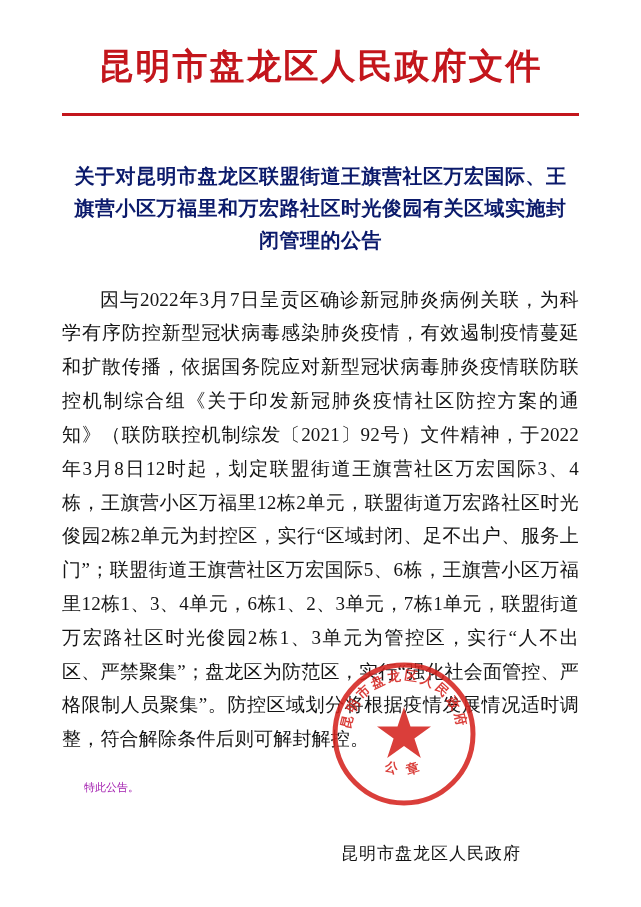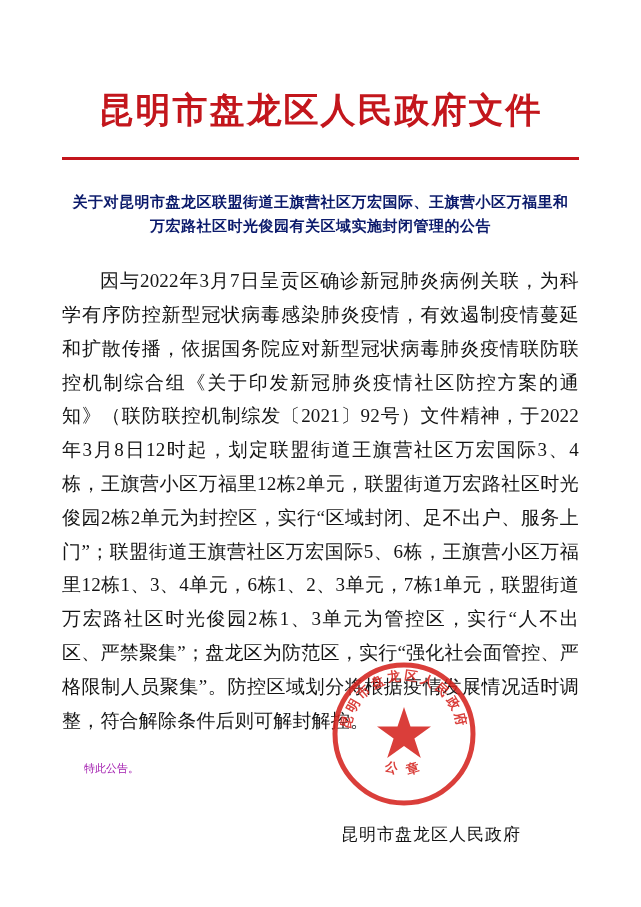--- a/index.html
+++ b/index.html
@@ -20,46 +20,46 @@
     position: relative;
     width: 641px;
     height: 907px;
     background: #ffffff;
     box-sizing: border-box;
     padding: 0 62px;
   }
 
   
   .masthead {
-    padding-top: 92px;
+    padding-top: 48px;
     text-align: center;
   }
   .masthead-title {
     color: #c3161c;
     font-family: "Liberation Serif", "DejaVu Serif", serif;
     font-weight: bold;
     font-size: 35px;
     letter-spacing: 2px;
     line-height: 1.1;
     white-space: nowrap;
   }
   .masthead-rule {
     margin-top: 26px;
     height: 3px;
     background: #c3161c;
     width: 100%;
   }
 
   
   .doc-title {
-    margin-top: 30px;
+    margin-top: 44px;
     text-align: center;
     color: #0b1a6b;
     font-weight: bold;
-    font-size: 15px;
+    font-size: 20px;
     line-height: 1.62;
     letter-spacing: 0.5px;
     padding: 0 4px;
   }
 
   
   .body-text {
     margin-top: 26px;
     font-size: 19px;
     line-height: 1.78;

